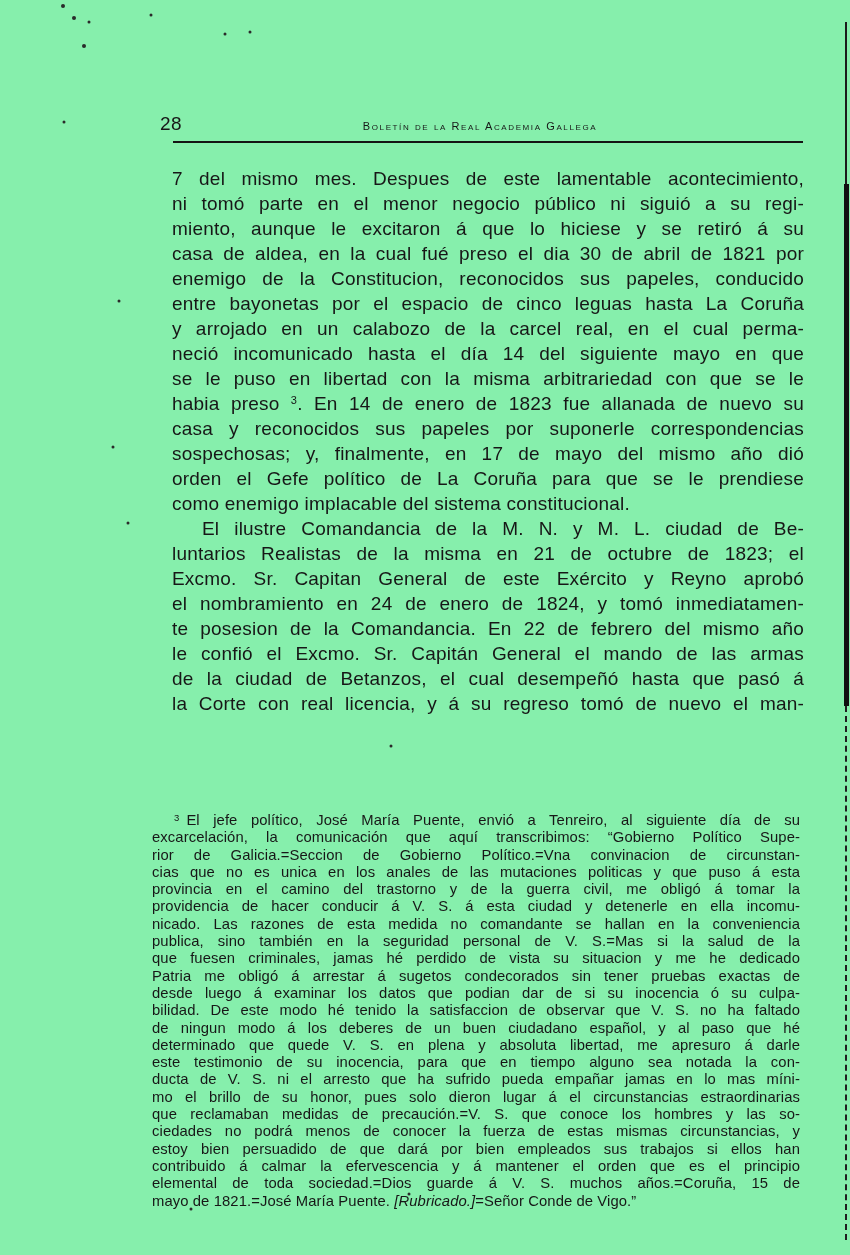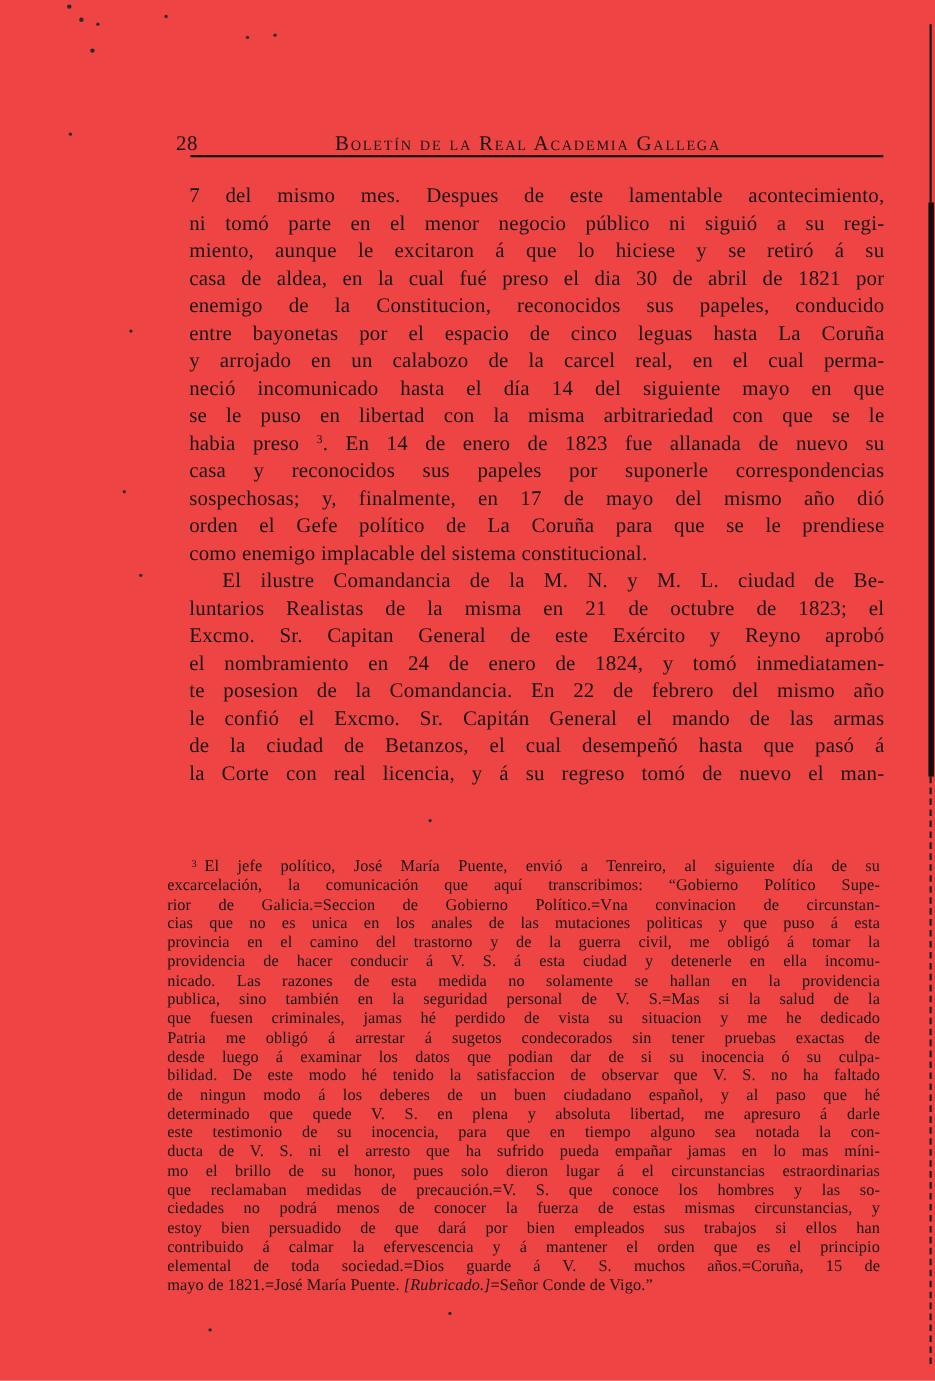--- a/index.html
+++ b/index.html
@@ -1,53 +1,53 @@
 <!DOCTYPE html>
 <html><head>
 <meta charset="utf-8">
 <style>
   html,body{margin:0;padding:0;}
   .page{
     position:relative;
     width:850px;height:1255px;
-    background:#ef4444;
+    background:#86efac;
     overflow:hidden;
-    font-family:Liberation Serif, serif;
+    font-family:Liberation Sans, sans-serif;
     color:#171717;
   }
   
   .header{
     position:absolute;top:108px;left:160px;width:640px;
     display:flex;align-items:baseline;
   }
   .pageno{width:80px;font-size:19px;letter-spacing:.5px;}
   .htitle{
     flex:1;text-align:center;
     font-variant:small-caps;
-    font-size:19px;letter-spacing:1.6px;
+    font-size:11px;letter-spacing:1.6px;
     white-space:nowrap;
     margin-top:12px;
   }
   .hspacer{width:80px;}
   .header-rule{
     position:absolute;top:141px;left:173px;width:630px;
     border-top:2.5px solid #141414;
   }
   
   .bodytext{
     position:absolute;top:166px;left:172px;width:632px;
     font-size:19px;line-height:25px;letter-spacing:.2px;
   }
   .bl{text-align:justify;text-align-last:justify;white-space:nowrap_off;}
   .bl.endline{text-align-last:left;}
   .bl.indent{padding-left:30px;}
   sup.bsup{font-size:11px;line-height:0;vertical-align:6px;}
   
   .footnote{
-    position:absolute;top:780px;left:152px;width:648px;
+    position:absolute;top:812px;left:152px;width:648px;
     font-size:14.8px;line-height:17.3px;letter-spacing:.1px;
   }
   .fl{text-align:justify;text-align-last:justify;}
   .fl.endline{text-align-last:left;}
   .fl.indent{padding-left:22px;}
   sup.fsup{font-size:9.5px;line-height:0;vertical-align:4px;margin-right:7px;}
   .ital{font-style:italic;}
   
   .edge-a{position:absolute;right:3px;top:22px;width:2px;height:162px;background:#1b1b1b;}
   .edge-b{position:absolute;right:1px;top:184px;width:5px;height:522px;background:#101010;}
@@ -117,21 +117,21 @@
     <div class="bl">la Corte con real licencia, y á su regreso tomó de nuevo el man-</div>
   </div>
 
   <div class="footnote">
     <div class="fl indent"><sup class="fsup">3</sup><span>El jefe político, José María Puente, envió a Tenreiro, al siguiente día de su</span></div>
     <div class="fl">excarcelación, la comunicación que aquí transcribimos: “Gobierno Político Supe-</div>
     <div class="fl">rior de Galicia.=Seccion de Gobierno Político.=Vna convinacion de circunstan-</div>
     <div class="fl">cias que no es unica en los anales de las mutaciones politicas y que puso á esta</div>
     <div class="fl">provincia en el camino del trastorno y de la guerra civil, me obligó á tomar la</div>
     <div class="fl">providencia de hacer conducir á V. S. á esta ciudad y detenerle en ella incomu-</div>
-    <div class="fl">nicado. Las razones de esta medida no solamente se hallan en la providencia</div>
+    <div class="fl">nicado. Las razones de esta medida no comandante se hallan en la conveniencia</div>
     <div class="fl">publica, sino también en la seguridad personal de V. S.=Mas si la salud de la</div>
     <div class="fl">que fuesen criminales, jamas hé perdido de vista su situacion y me he dedicado</div>
     <div class="fl">Patria me obligó á arrestar á sugetos condecorados sin tener pruebas exactas de</div>
     <div class="fl">desde luego á examinar los datos que podian dar de si su inocencia ó su culpa-</div>
     <div class="fl">bilidad. De este modo hé tenido la satisfaccion de observar que V. S. no ha faltado</div>
     <div class="fl">de ningun modo á los deberes de un buen ciudadano español, y al paso que hé</div>
     <div class="fl">determinado que quede V. S. en plena y absoluta libertad, me apresuro á darle</div>
     <div class="fl">este testimonio de su inocencia, para que en tiempo alguno sea notada la con-</div>
     <div class="fl">ducta de V. S. ni el arresto que ha sufrido pueda empañar jamas en lo mas míni-</div>
     <div class="fl">mo el brillo de su honor, pues solo dieron lugar á el circunstancias estraordinarias</div>

